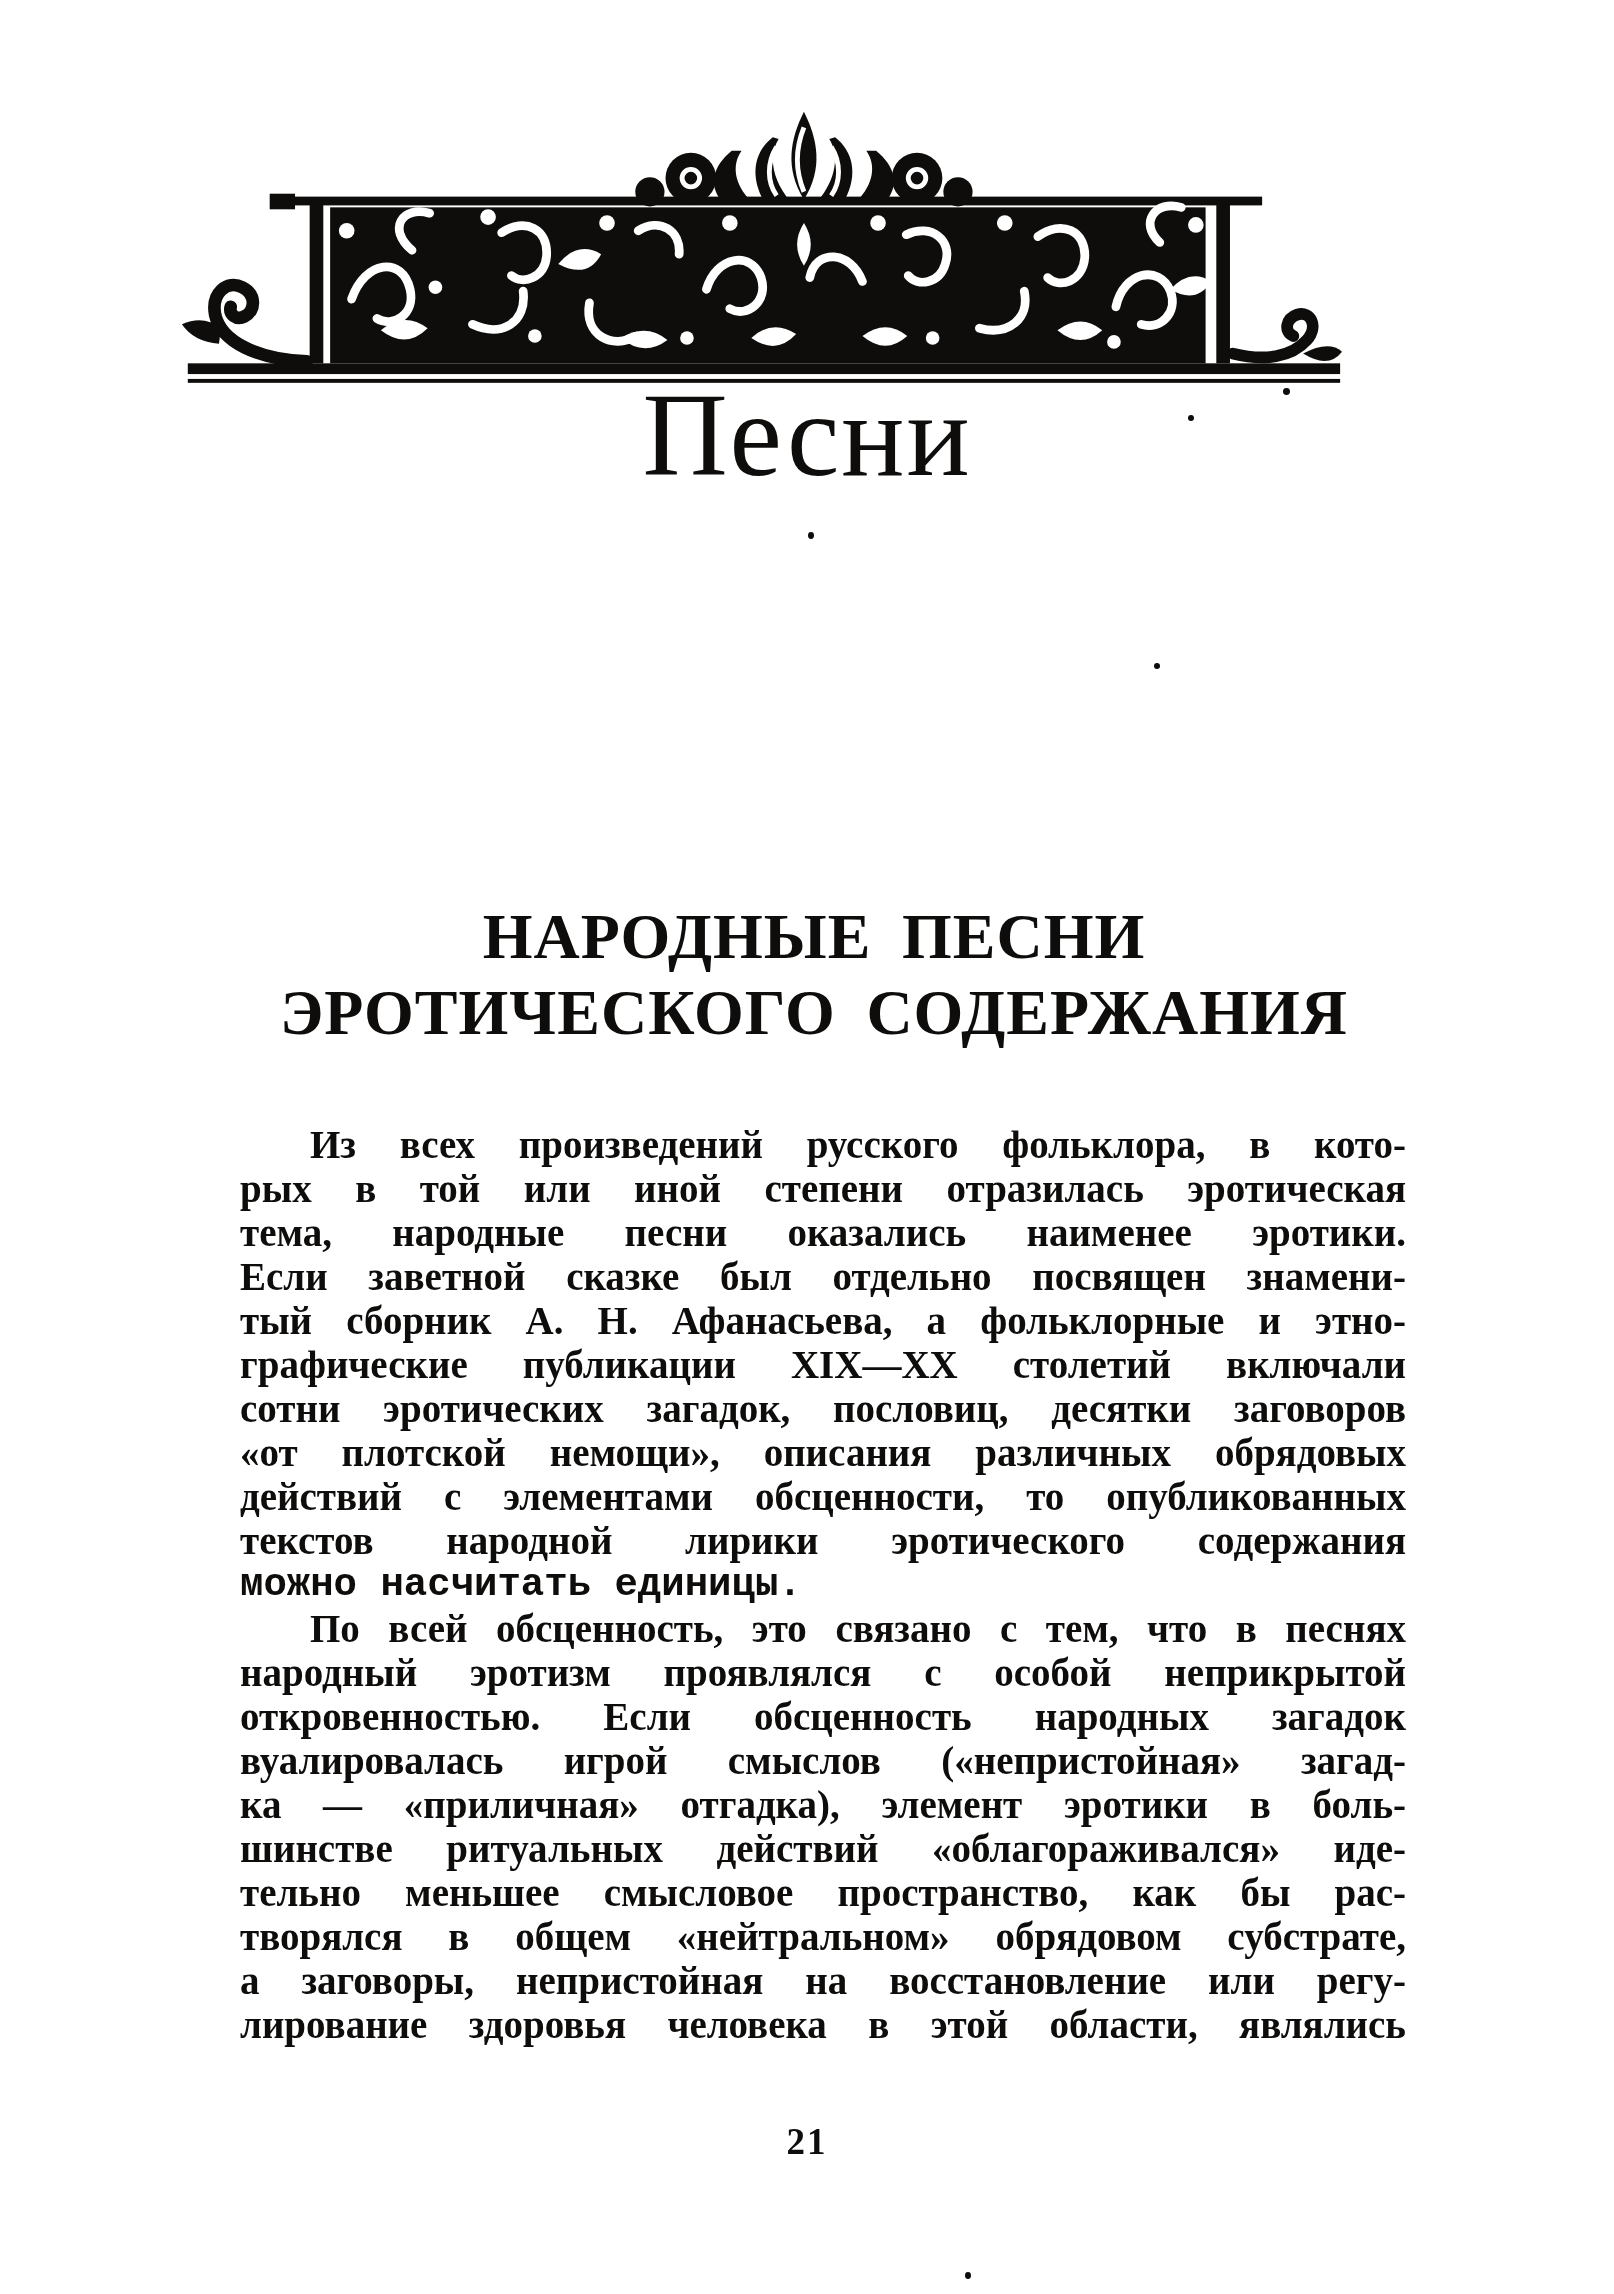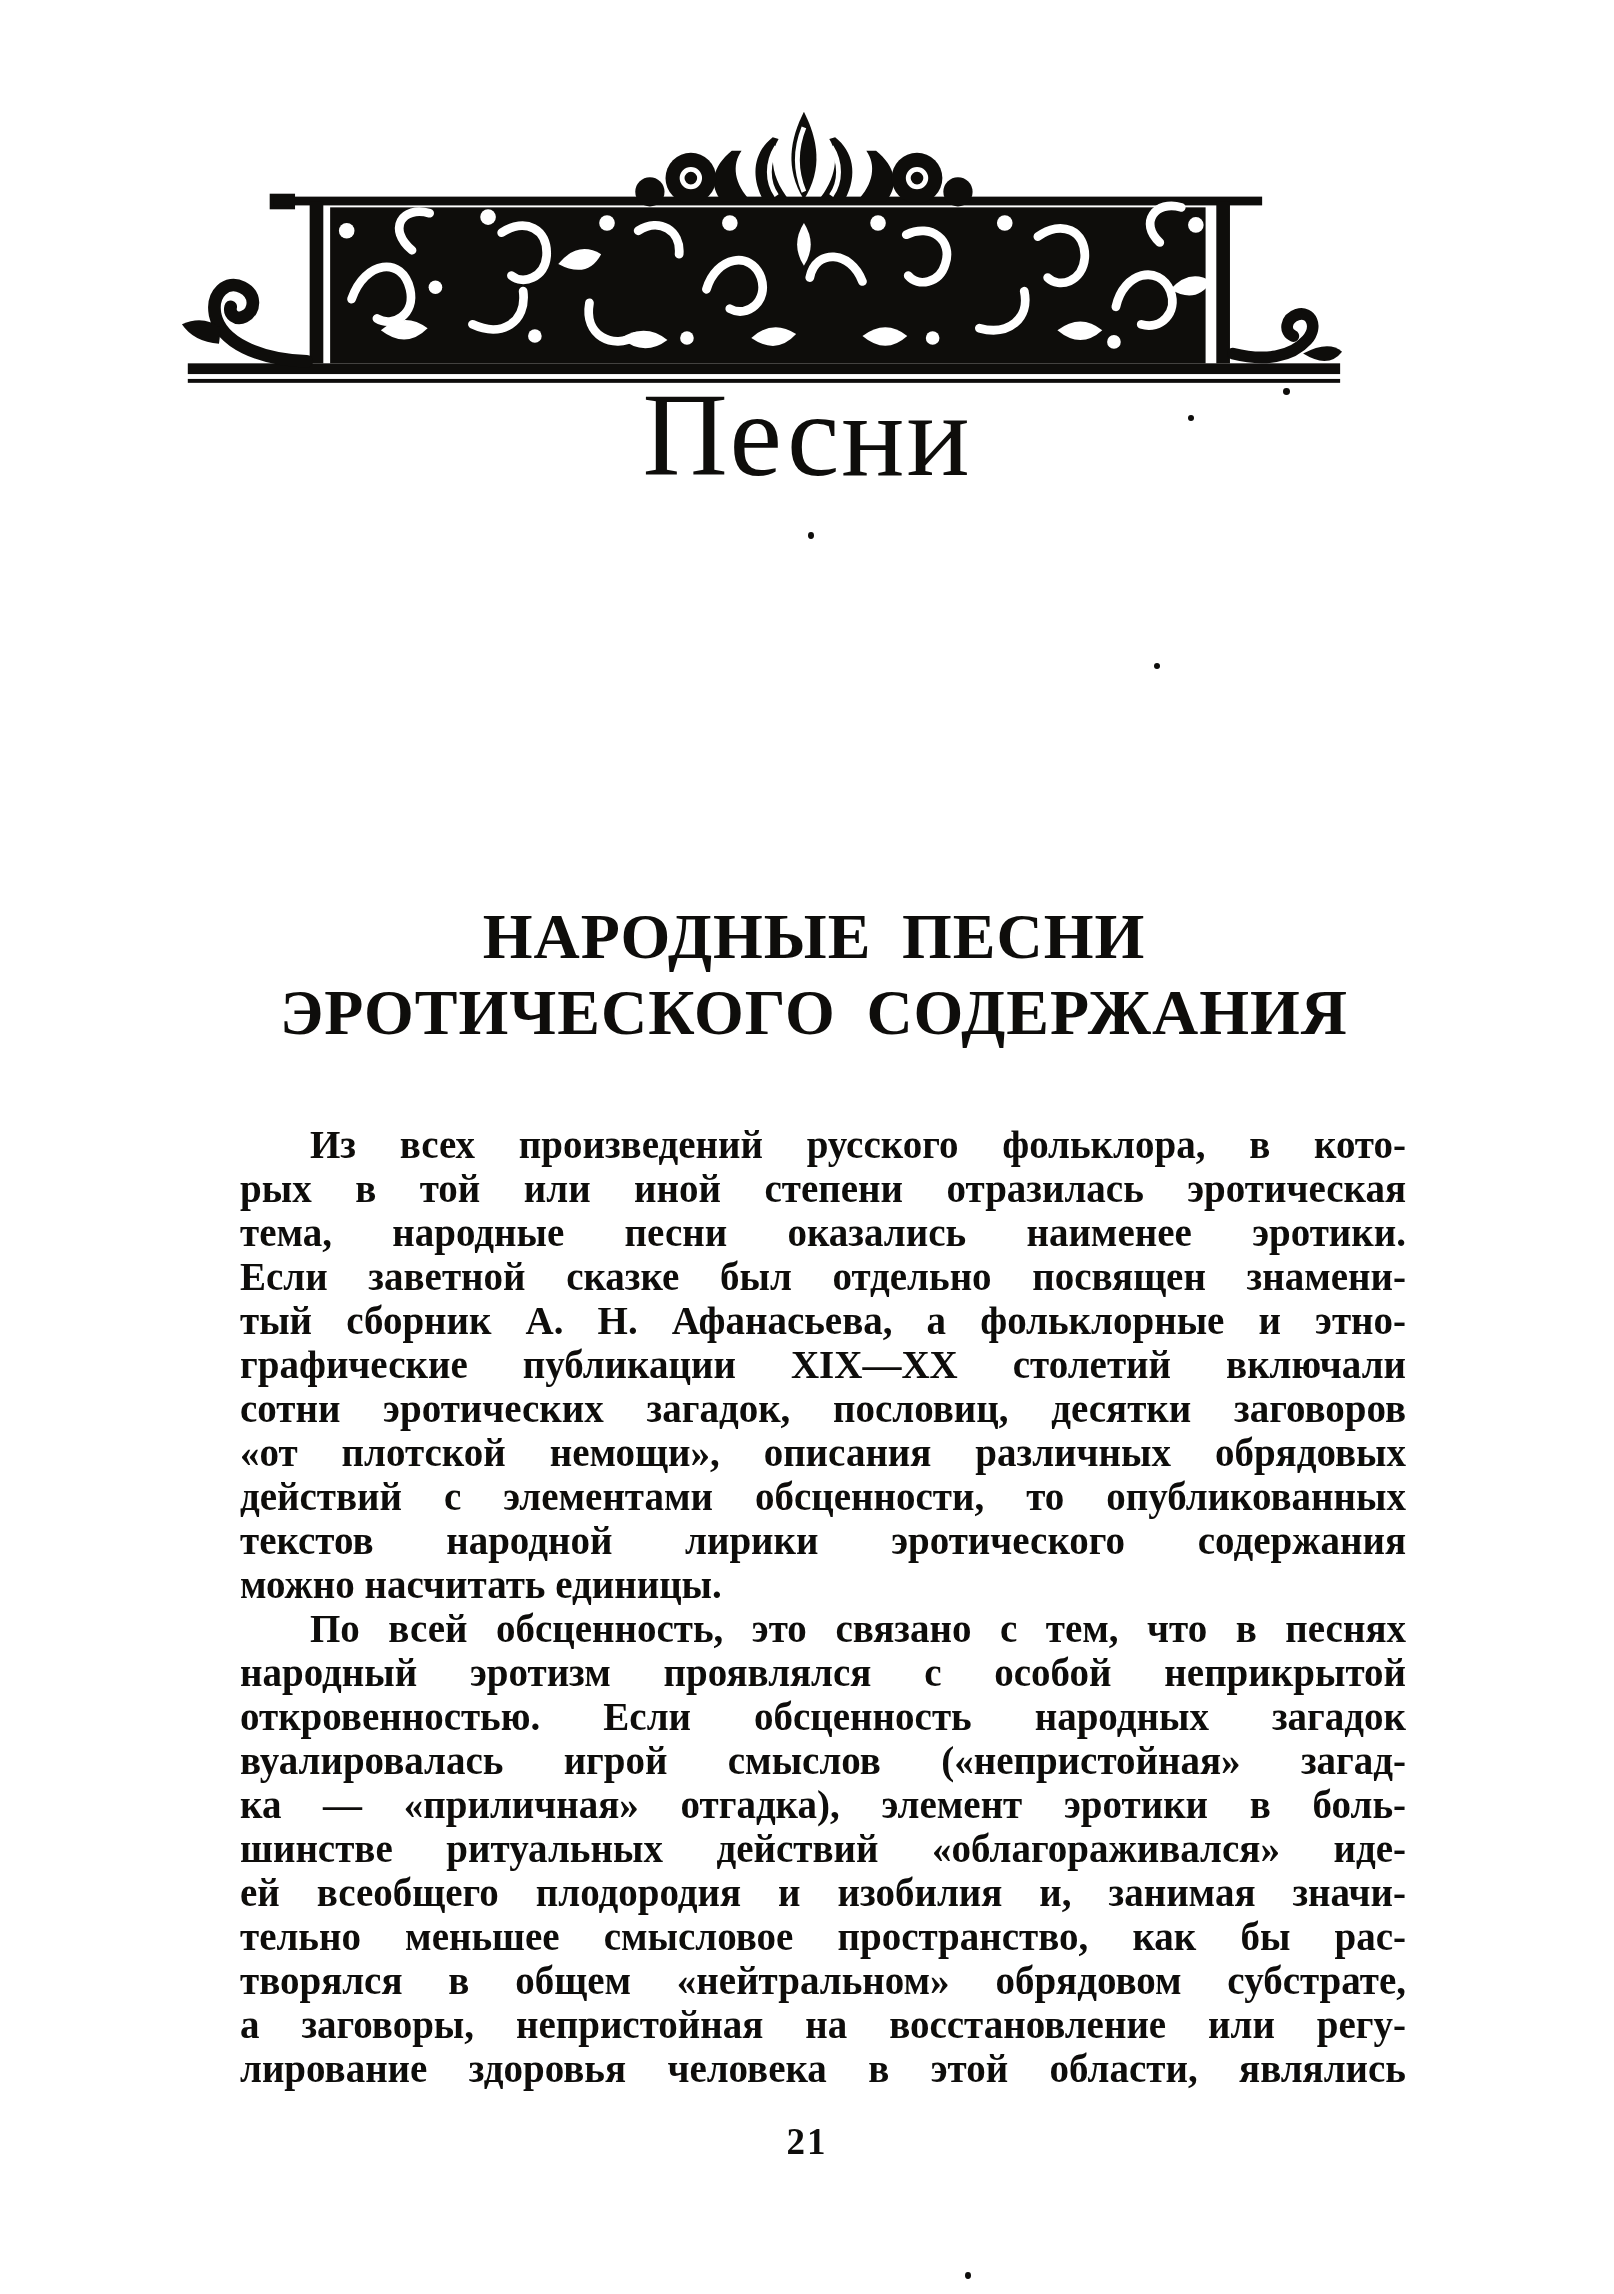--- a/index.html
+++ b/index.html
@@ -25,21 +25,21 @@
     font-weight:bold;
     font-size:64px;line-height:76px;
     letter-spacing:1px;word-spacing:13.7px;padding-left:7px;
   }
   .body-text{
     position:absolute;left:240px;top:1123px;width:1166px;
     font-size:39px;line-height:44px;
     font-weight:bold;
   }
   .jline{text-align:justify;text-align-last:justify;height:44px;white-space:normal;}
-  .jlast{text-align-last:left;}
+  .jlast{text-align-last:left;font-family:Liberation Mono, monospace;}
   .ind{text-indent:70px;}
   .pageno{
     position:absolute;left:0;top:2120px;width:100%;
     text-align:center;font-size:37px;font-weight:bold;letter-spacing:2px;
   }
   .speck{position:absolute;background:#0e0d0b;border-radius:50%;}
 </style>
 </head>
 <body>
 
@@ -141,21 +141,20 @@
       <div class="jline">«от плотской немощи», описания различных обрядовых</div>
       <div class="jline">действий с элементами обсценности, то опубликованных</div>
       <div class="jline">текстов народной лирики эротического содержания</div>
       <div class="jline jlast">можно насчитать единицы.</div>
       <div class="jline ind">По всей обсценность, это связано с тем, что в песнях</div>
       <div class="jline">народный эротизм проявлялся с особой неприкрытой</div>
       <div class="jline">откровенностью. Если обсценность народных загадок</div>
       <div class="jline">вуалировалась игрой смыслов («непристойная» загад-</div>
       <div class="jline">ка — «приличная» отгадка), элемент эротики в боль-</div>
       <div class="jline">шинстве ритуальных действий «облагораживался» иде-</div>
-      <div class="jline">ей всеобщего плодородия и изобилия и, занимая значи-</div>
       <div class="jline">тельно меньшее смысловое пространство, как бы рас-</div>
       <div class="jline">творялся в общем «нейтральном» обрядовом субстрате,</div>
       <div class="jline">а заговоры, непристойная на восстановление или регу-</div>
       <div class="jline">лирование здоровья человека в этой области, являлись</div>
     </div>
 
   <div class="pageno">21</div>
 
   <div class="speck" style="left:808px;top:532px;width:5.9px;height:6.8px;"></div>
   <div class="speck" style="left:1283px;top:388px;width:6.8px;height:6.8px;"></div>

